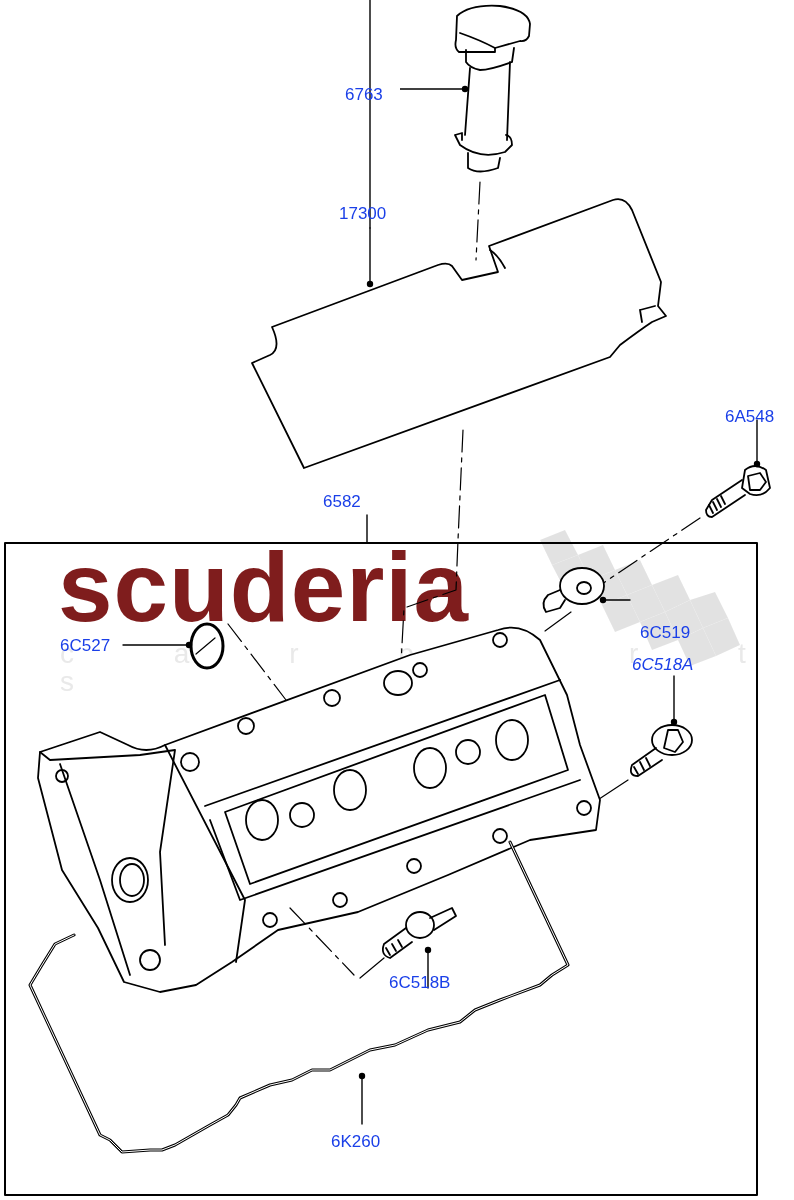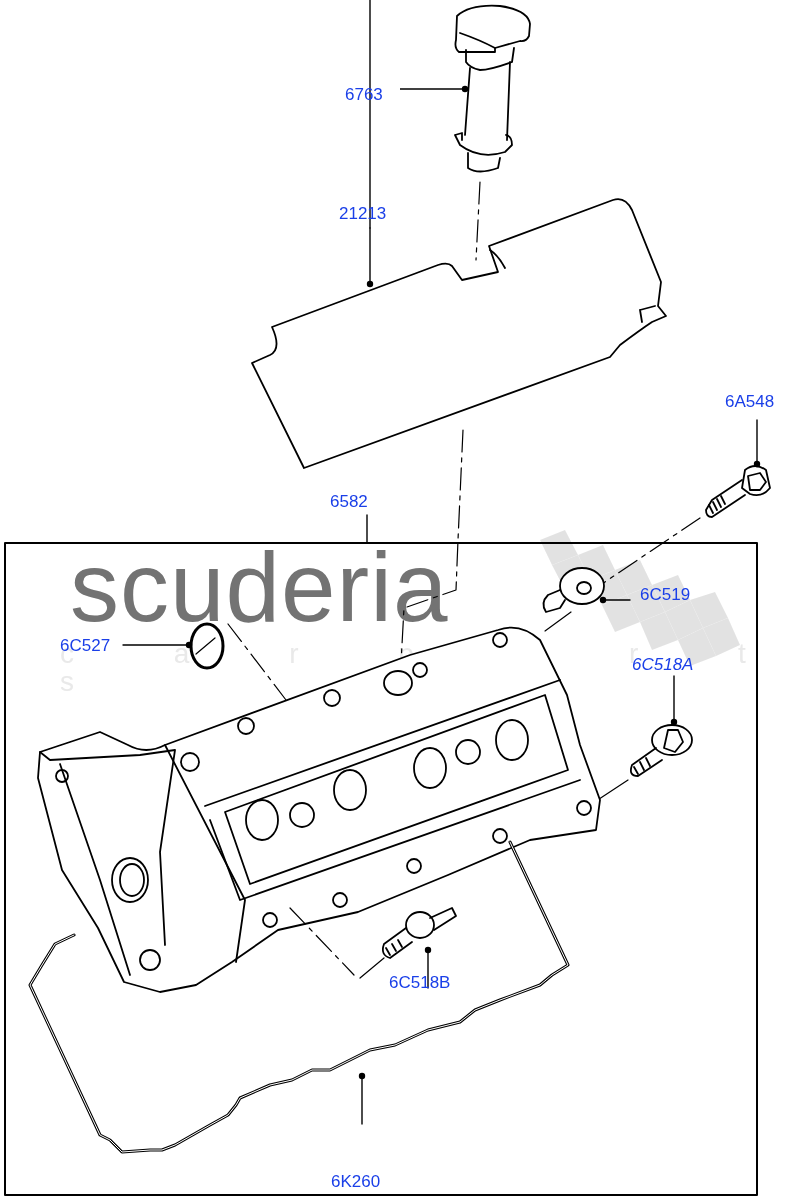--- a/index.html
+++ b/index.html
@@ -1,19 +1,19 @@
 <!DOCTYPE html>
 <html><head>
 <meta charset="utf-8">
 <style>
   html, body { margin:0; padding:0; background:#ffffff; }
   body { width:794px; height:1200px; position:relative; overflow:hidden; font-family:"Liberation Sans", sans-serif; }
   .canvas { position:absolute; left:0; top:0; width:794px; height:1200px; }
   .label { position:absolute; color:#1a3fe8; font-size:17px; font-family:"Liberation Sans", sans-serif; line-height:1; white-space:nowrap;text-align:right; }
-  .wm-main { position:absolute; left:58px; top:538px; font-family:"Liberation Sans", sans-serif; font-weight:normal; font-size:98px; color:#737373; letter-spacing:1px; line-height:1;margin-left:12px; }
+  .wm-main { position:absolute; left:58px; top:538px; font-family:"Liberation Sans", sans-serif; font-weight:bold; font-size:98px; color:#7f1d1d; letter-spacing:1px; line-height:1; }
   .wm-sub { position:absolute; left:60px; top:640px; font-family:"Liberation Sans", sans-serif; font-size:28px; color:#e9e9e9; letter-spacing:46px; line-height:1; }
   svg { position:absolute; left:0; top:0; }
 </style>
 </head>
 <body>
 
 <div class="canvas">
 
   <div class="wm-main">scuderia</div>
   <div class="wm-sub">c a r p a r t s</div>
@@ -152,21 +152,21 @@
       <circle cx="603" cy="600" r="3.2"></circle>
       <circle cx="189" cy="645" r="3.2"></circle>
       <circle cx="674" cy="722" r="3.2"></circle>
       <circle cx="428" cy="950" r="3.2"></circle>
       <circle cx="362" cy="1076" r="3.2"></circle>
     </g>
     <line x1="400" y1="89" x2="465" y2="89" stroke="#000" stroke-width="1.4"></line>
   </svg>
 
   <div class="label" style="left:345px; top:86px;">6763</div>
-  <div class="label" style="left:339px; top:205px;">21213</div>
-  <div class="label" style="left:725px; top:393px;">6A548</div>
-  <div class="label" style="left:330px; top:493px;">6582</div>
-  <div class="label" style="left:640px; top:586px;">6C519</div>
+  <div class="label" style="left:339px; top:205px;">17300</div>
+  <div class="label" style="left:725px; top:408px;">6A548</div>
+  <div class="label" style="left:323px; top:493px;">6582</div>
+  <div class="label" style="left:640px; top:624px;">6C519</div>
   <div class="label" style="left:60px; top:637px;">6C527</div>
   <div class="label" style="left:632px; top:656px;font-style:italic;">6C518A</div>
   <div class="label" style="left:389px; top:974px;">6C518B</div>
-  <div class="label" style="left:331px; top:1133px;margin-top:40px;">6K260</div>
+  <div class="label" style="left:331px; top:1133px;">6K260</div>
 </div>
 
 </body></html>

